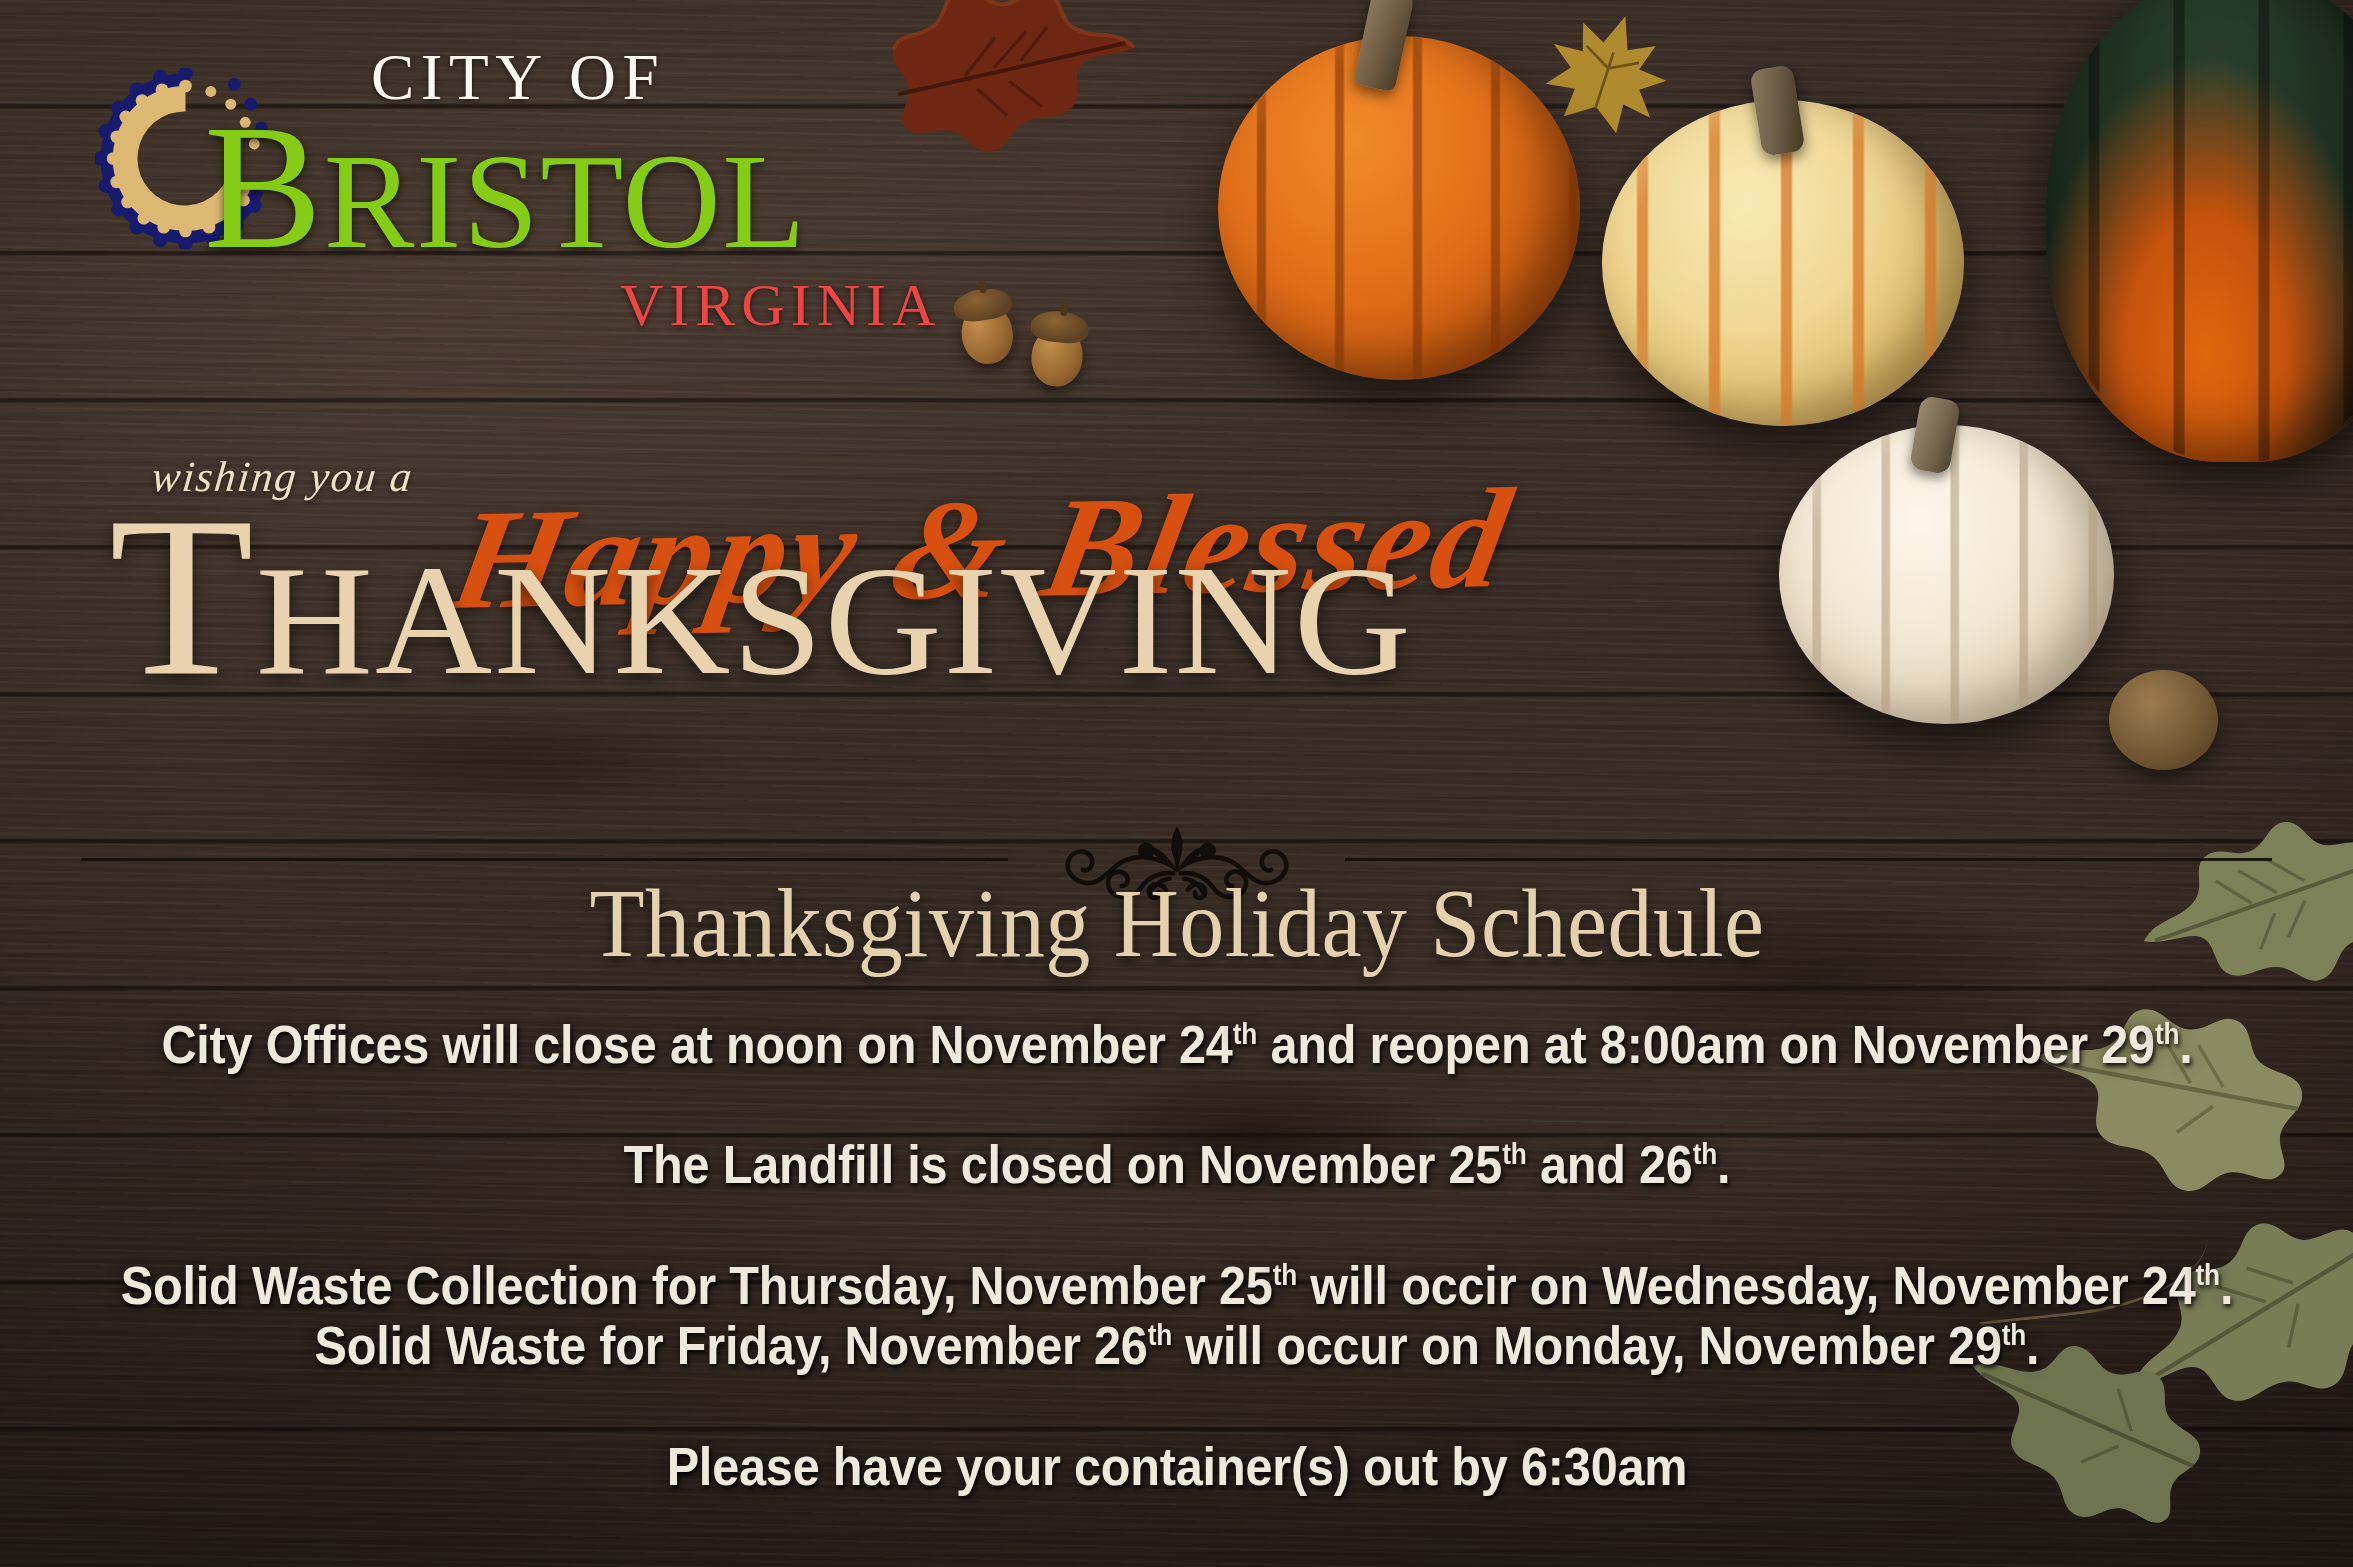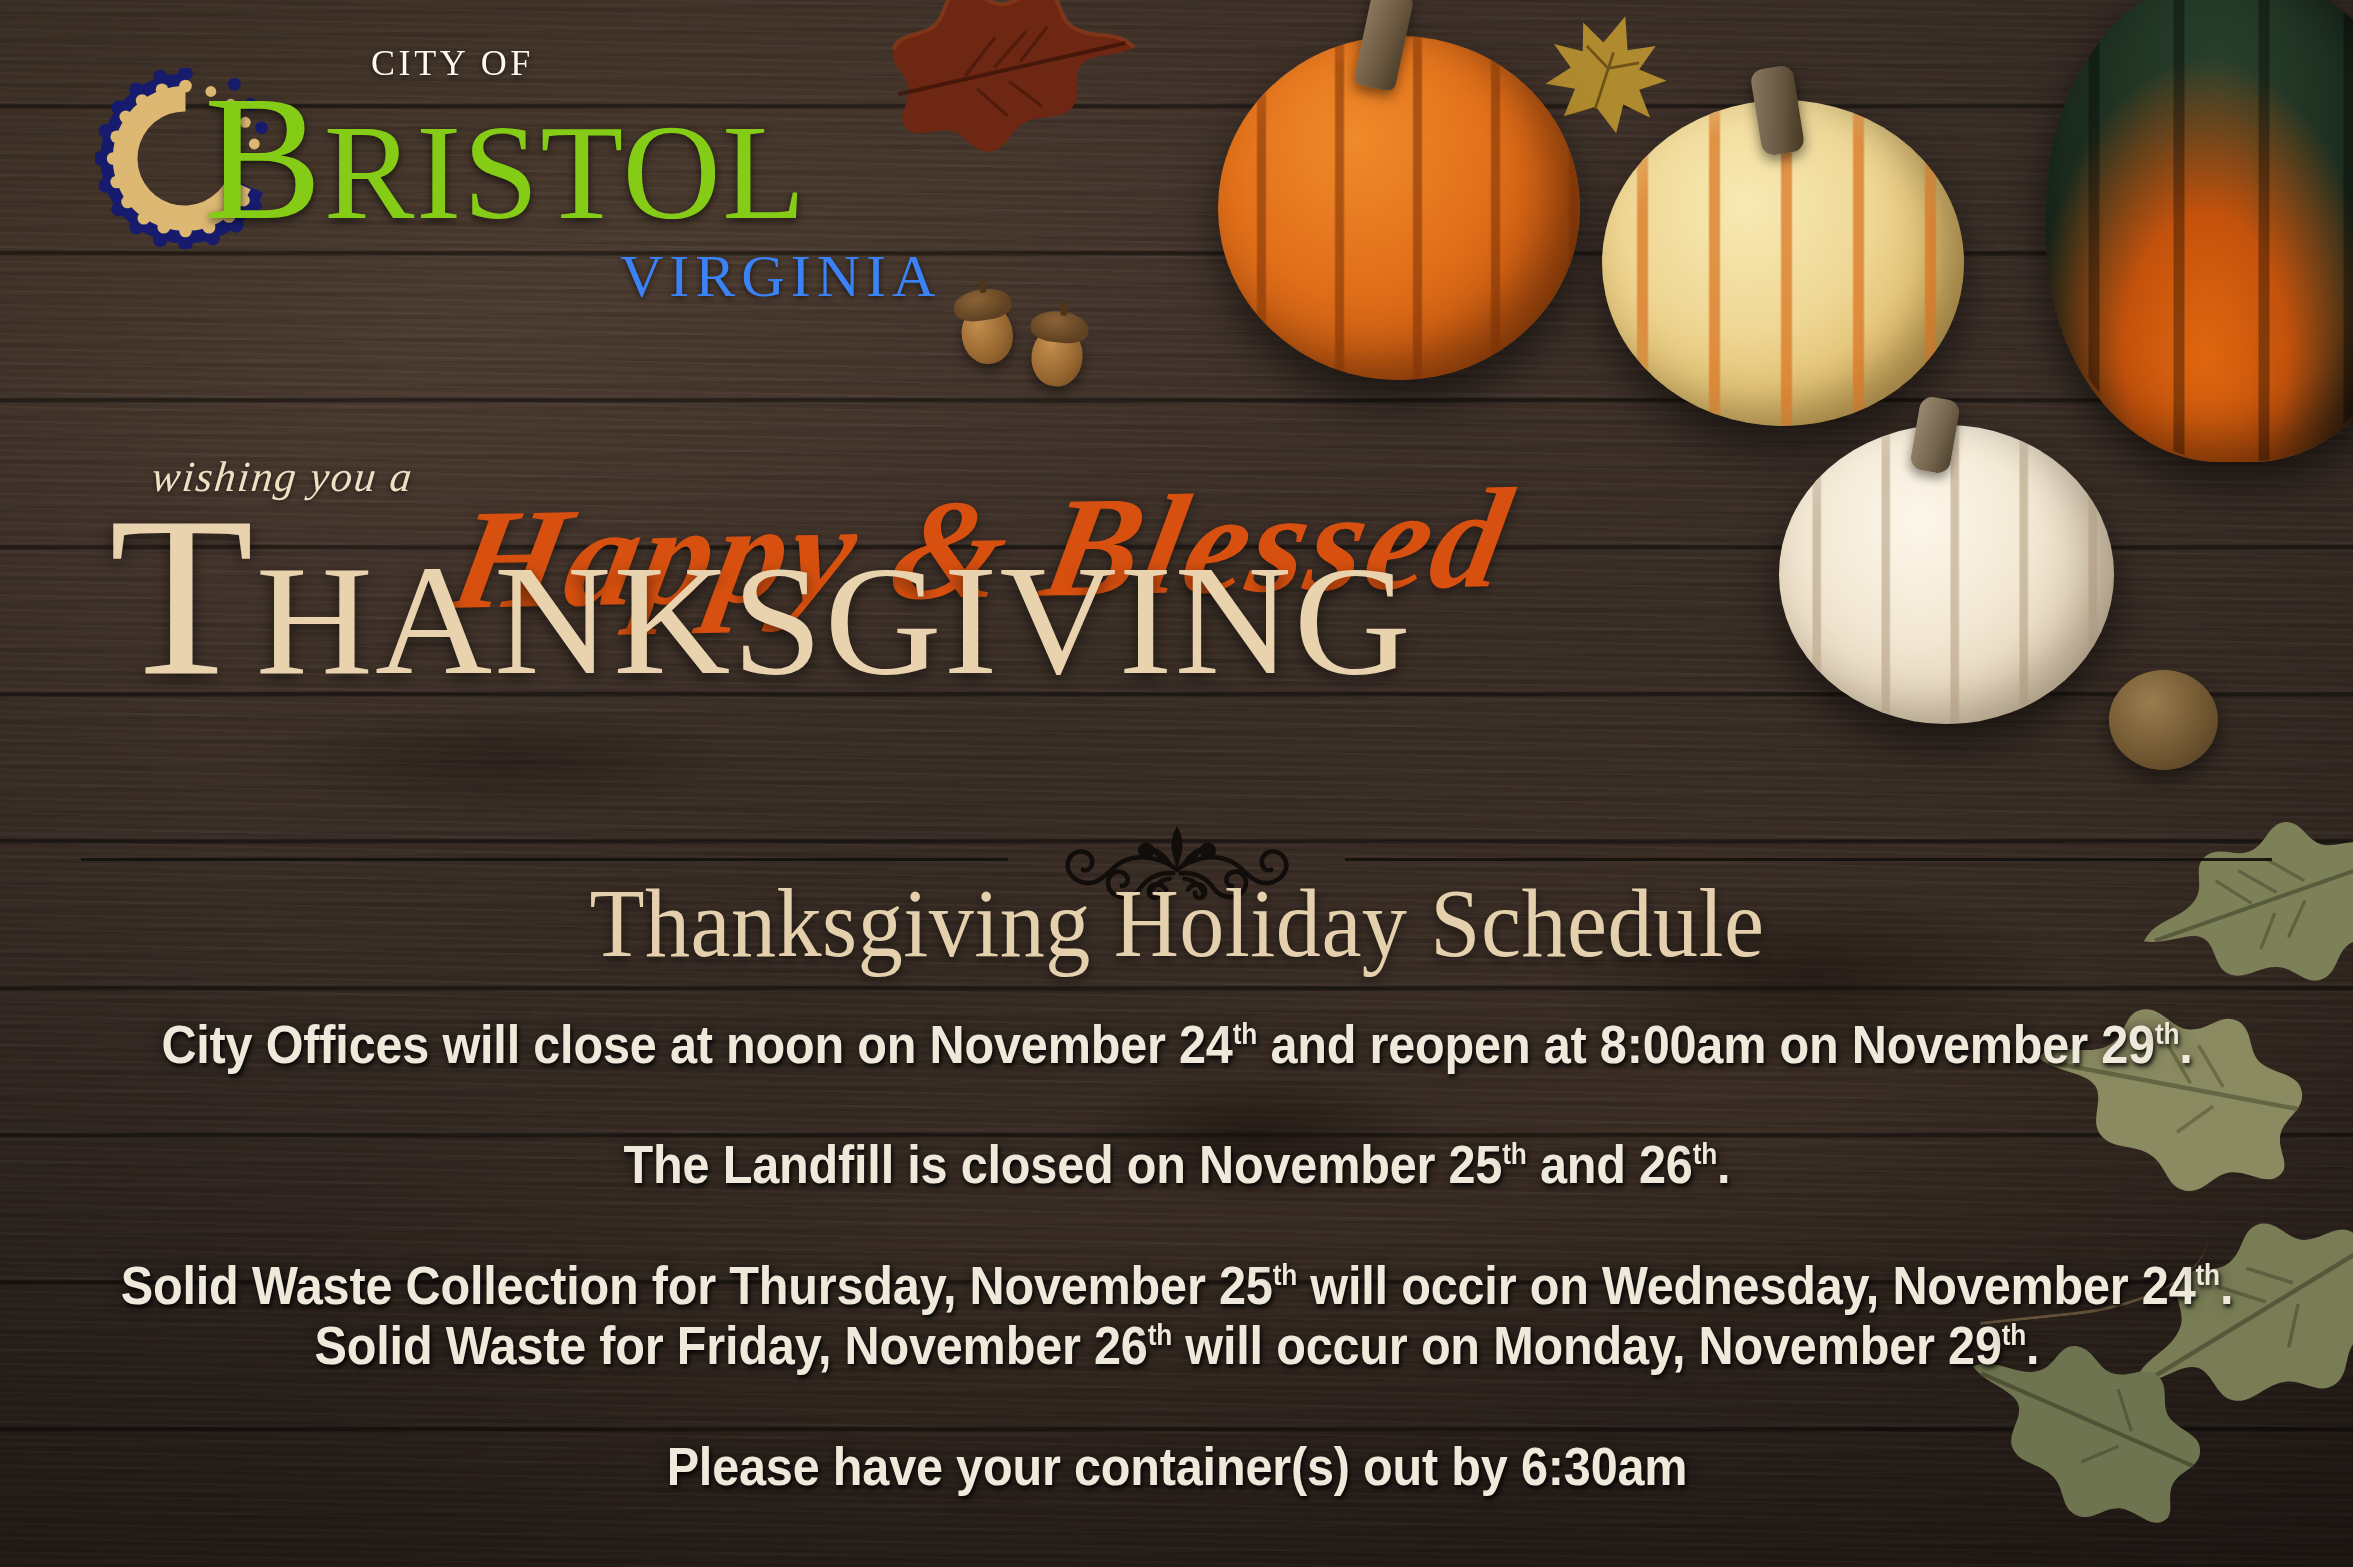--- a/index.html
+++ b/index.html
@@ -138,35 +138,35 @@
   .lf-oak-g4{left:1955px;top:1295px;width:272px;height:253px;transform:rotate(25deg);}
   .stemline{position:absolute;left:1974px;top:1204px;width:235px;height:109px;
     border-bottom:3.6px solid rgba(150,125,85,.55);border-radius:0 0 60% 0;transform:rotate(-6deg);}
 
   
   .logo{position:absolute;left:95px;top:45px;width:797px;height:326px;}
   .gear{position:absolute;left:0;top:22.6px;width:181px;height:181px;}
   .logo-text{position:absolute;left:109px;top:0;width:688px;}
   .city-of{
     font-family:"Liberation Serif", serif;
-    color:#fdf8ef;letter-spacing:.1em;font-size:36px;line-height:1;
+    color:#fdf8ef;letter-spacing:.1em;font-size:65px;line-height:1;
     margin-left:167px;
     text-shadow:0 1.8px 5.4px rgba(0,0,0,.6);
   }
   .bristol{
     font-family:"Liberation Serif", serif;
     color:#84cc16;font-size:136px;line-height:.96;letter-spacing:.012em;
     margin-top:-7.2px;
     text-shadow:0 2.7px 9px rgba(0,0,0,.65);
     white-space:nowrap;
   }
   .bristol .cap{font-size:177px;}
   .virginia{
     font-family:"Liberation Serif", serif;
-    color:#3b82f6;font-size:60px;letter-spacing:.10em;line-height:1;
+    color:#ef4444;font-size:60px;letter-spacing:.10em;line-height:1;
     margin-top:1.8px;margin-left:416px;
     text-shadow:0 1.8px 6.3px rgba(0,0,0,.6);
   }
 
   
   .greet{position:absolute;left:0;top:425px;width:1919px;height:380px;}
   .wishing{
     position:absolute;left:152px;top:27px;
     font-family:"Liberation Serif", serif;
     font-style:italic;font-size:43px;color:#efe0c4;

